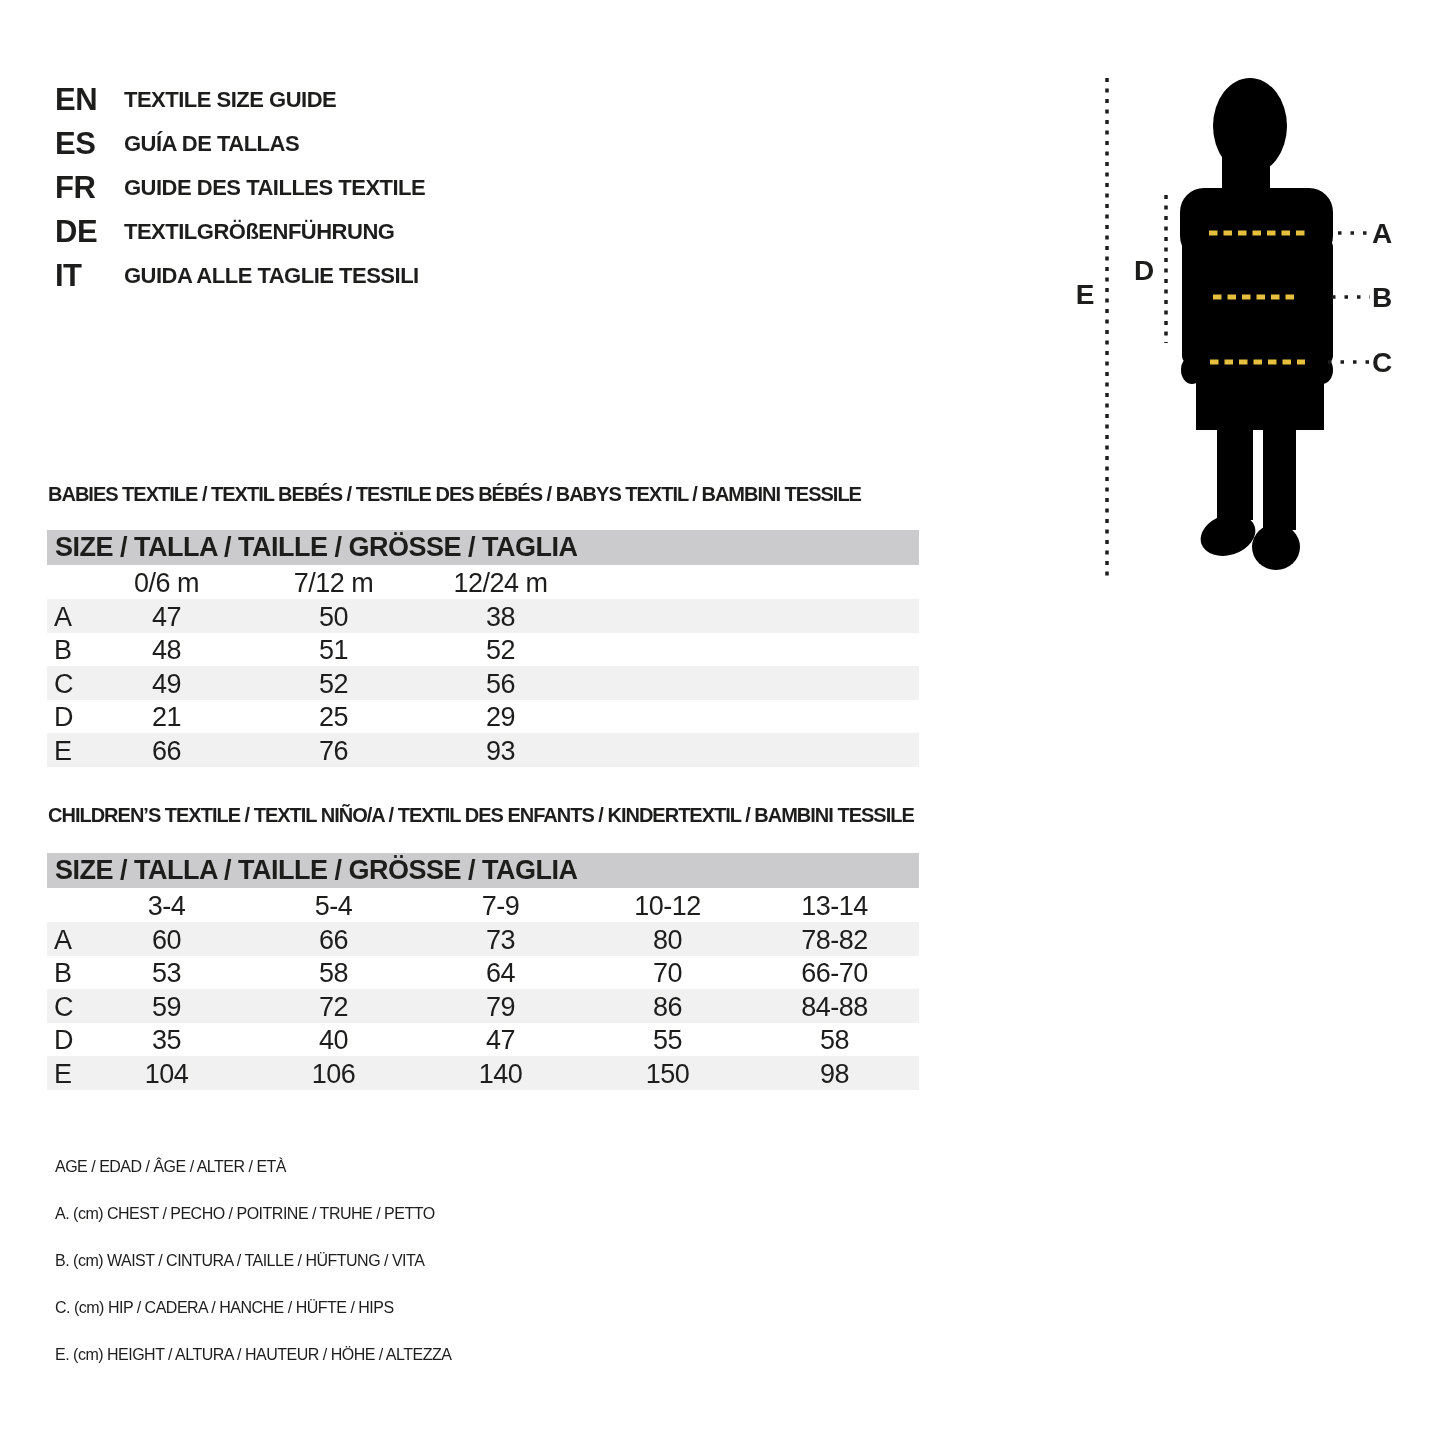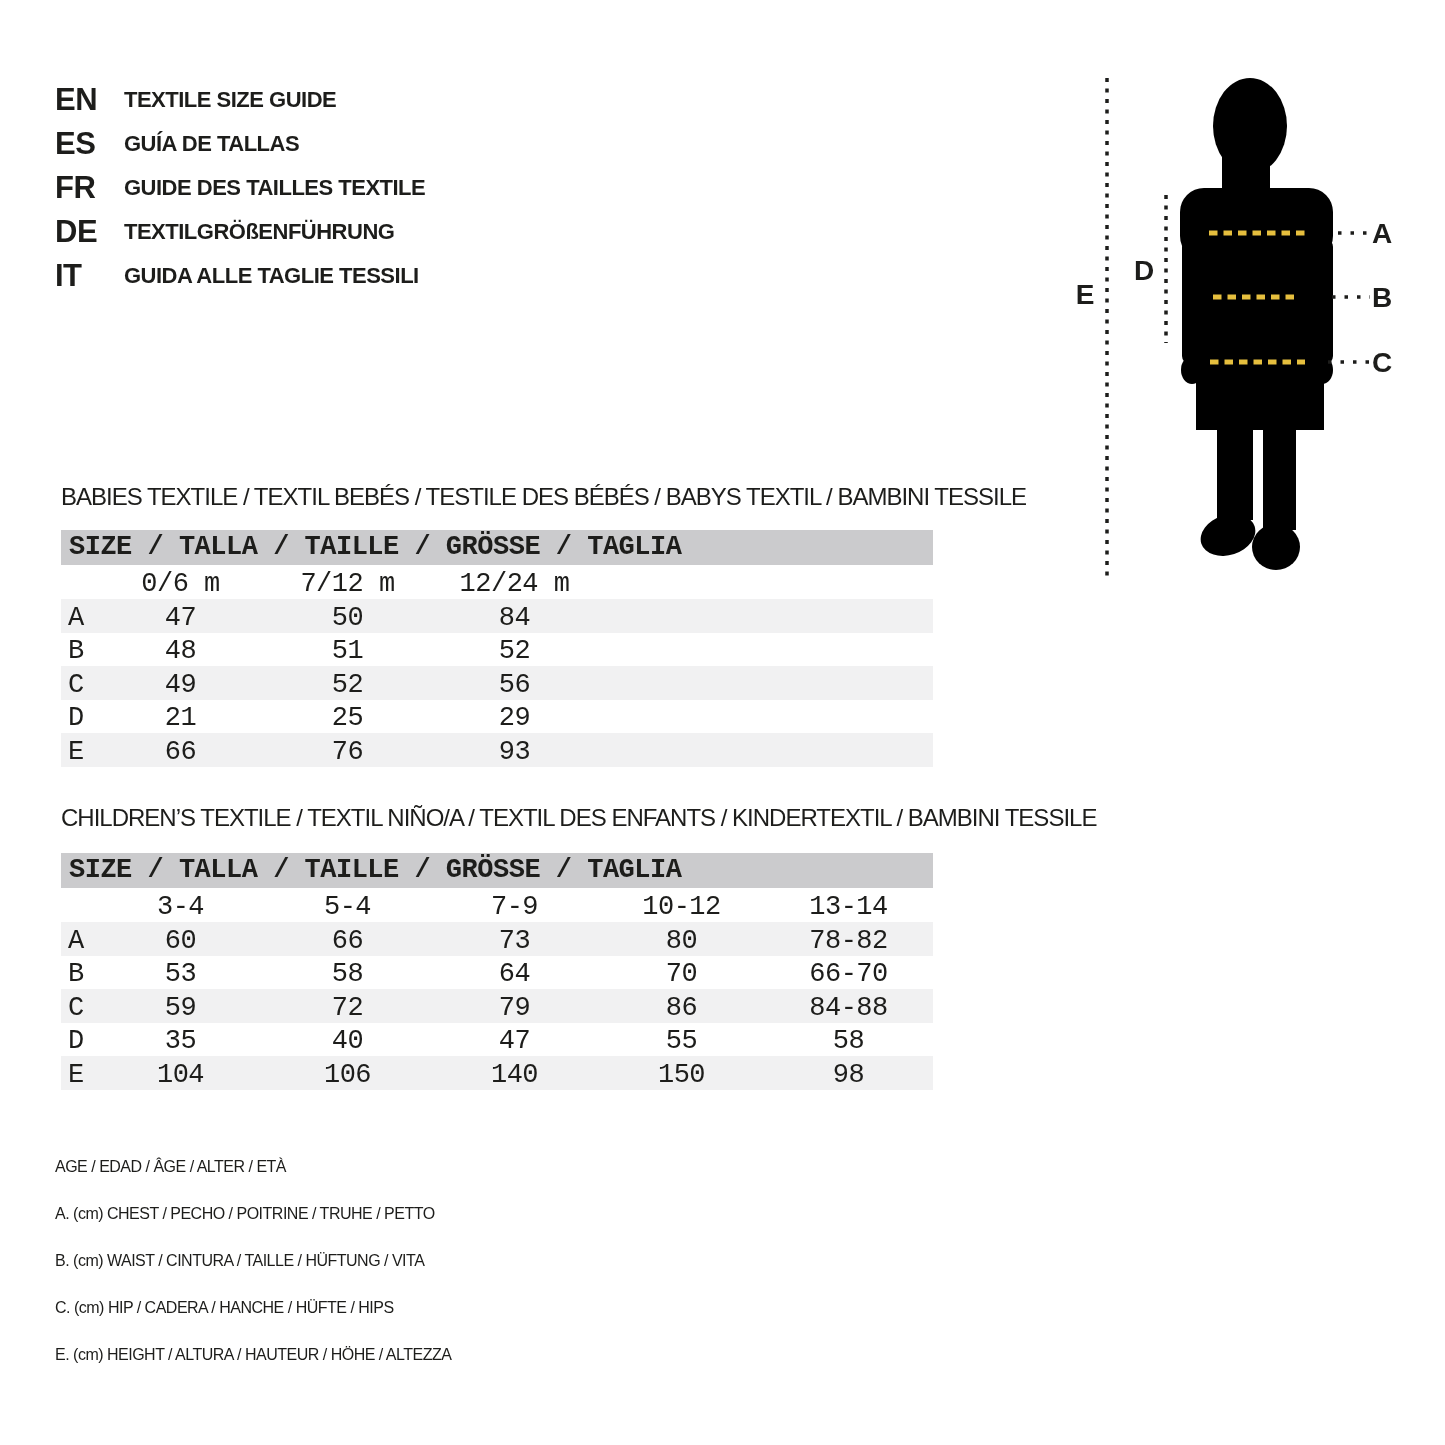--- a/index.html
+++ b/index.html
@@ -9,25 +9,25 @@
     color:#1d1d1b;
     font-stretch:condensed;
   }
   
   .lang-block{position:absolute;left:55px;top:78px;}
   .lang-row{display:flex;height:44px;align-items:center;}
   .lang-code{width:69px;font-size:31px;font-weight:700;letter-spacing:-0.5px;}
   .lang-title{font-size:22px;font-weight:700;letter-spacing:-0.5px;white-space:nowrap;}
   
   .section-title{
-    position:absolute;left:61px;font-size:24px;font-weight:400;
+    position:absolute;left:48px;font-size:20px;font-weight:700;
     letter-spacing:-1px;white-space:nowrap;
   }
   
-  .size-table{position:absolute;left:61px;width:872px;font-family:Liberation Mono, monospace;}
+  .size-table{position:absolute;left:47px;width:872px;}
   .size-bar{
     height:35px;line-height:35px;background:#cbcbcd;
     font-size:27px;font-weight:700;letter-spacing:-0.5px;
     padding-left:8px;box-sizing:border-box;white-space:nowrap;
   }
   .trow{display:flex;height:33.5px;align-items:flex-end;font-size:27px;}
   .trow.colhead{height:34px;}
   .trow.stripe{background:#f1f1f2;}
   .cell{width:167px;text-align:center;letter-spacing:-0.5px;}
   .cell.rowlabel{width:36px;text-align:left;padding-left:7px;box-sizing:border-box;}
@@ -113,21 +113,21 @@
     <div class="trow colhead">
       <div class="cell rowlabel"></div>
       <div class="cell">0/6 m</div>
       <div class="cell">7/12 m</div>
       <div class="cell">12/24 m</div>
     </div>
     <div class="trow stripe">
       <div class="cell rowlabel">A</div>
       <div class="cell">47</div>
       <div class="cell">50</div>
-      <div class="cell">84</div>
+      <div class="cell">38</div>
     </div>
     <div class="trow">
       <div class="cell rowlabel">B</div>
       <div class="cell">48</div>
       <div class="cell">51</div>
       <div class="cell">52</div>
     </div>
     <div class="trow stripe">
       <div class="cell rowlabel">C</div>
       <div class="cell">49</div>

